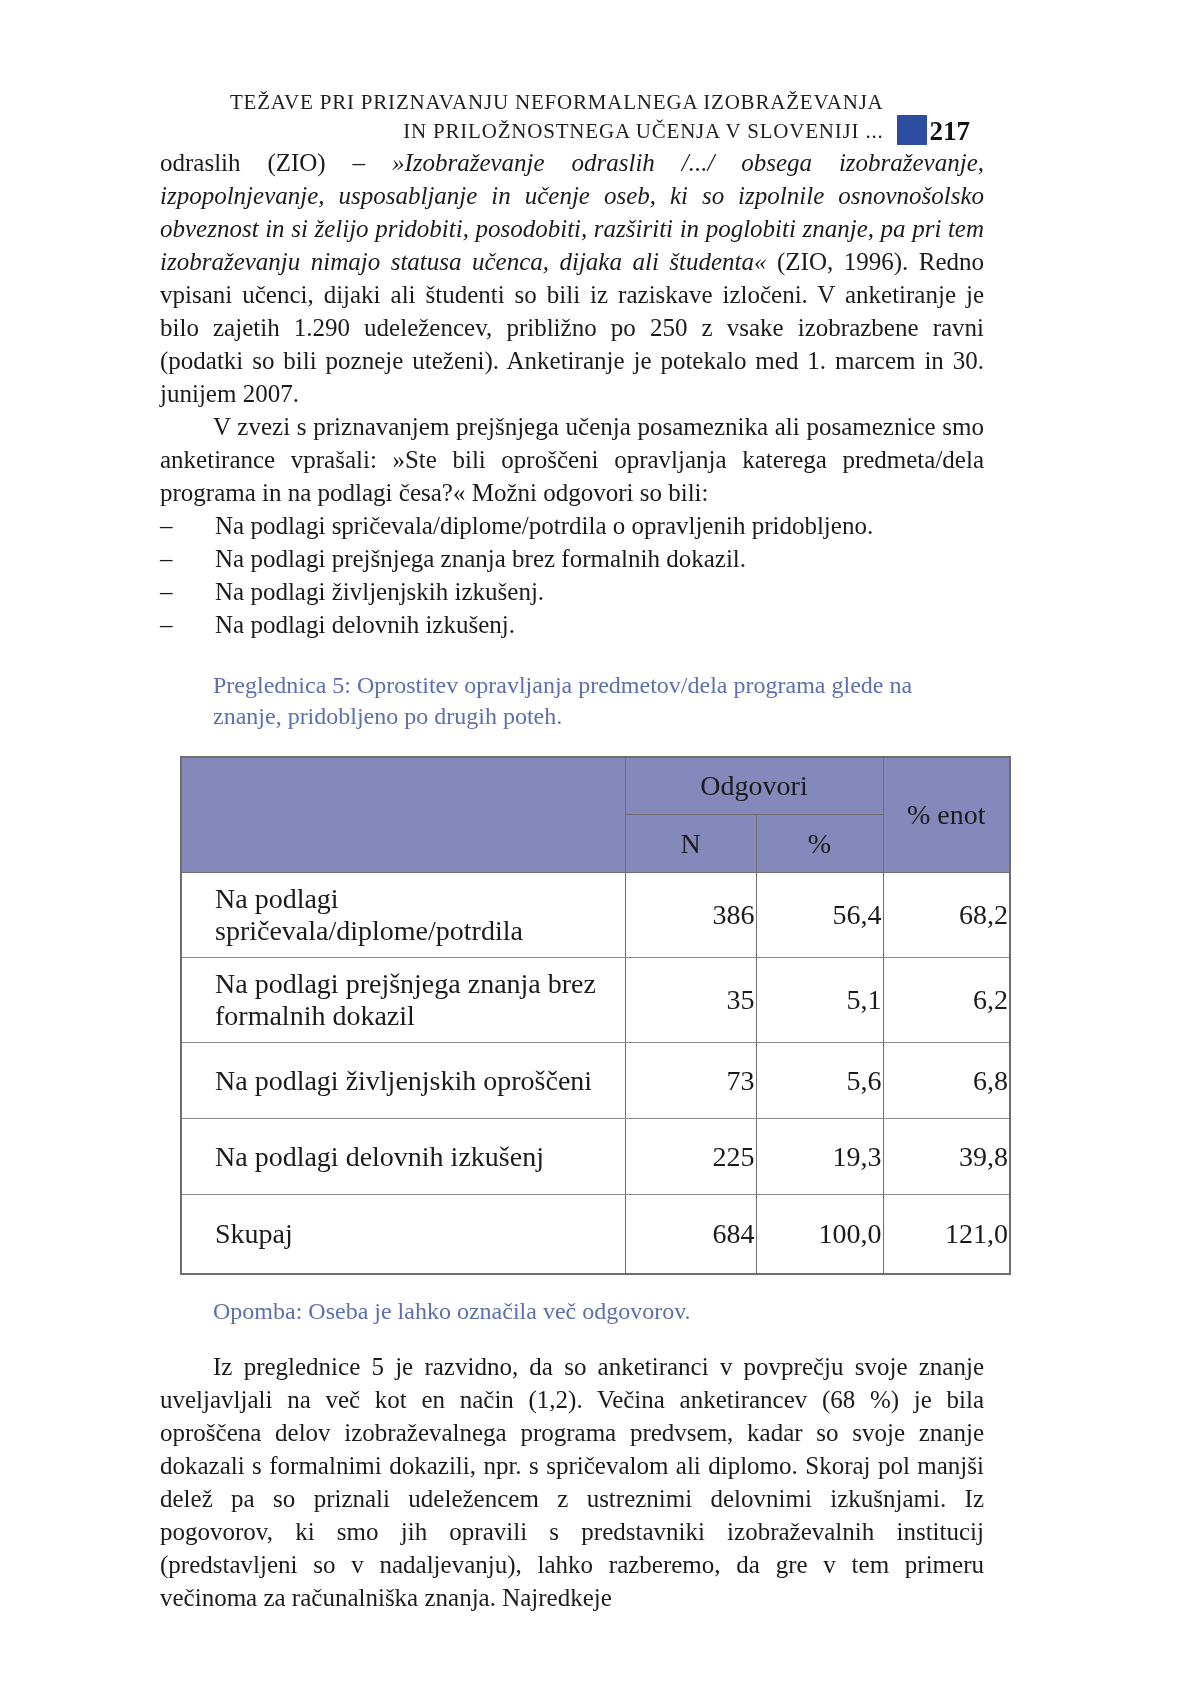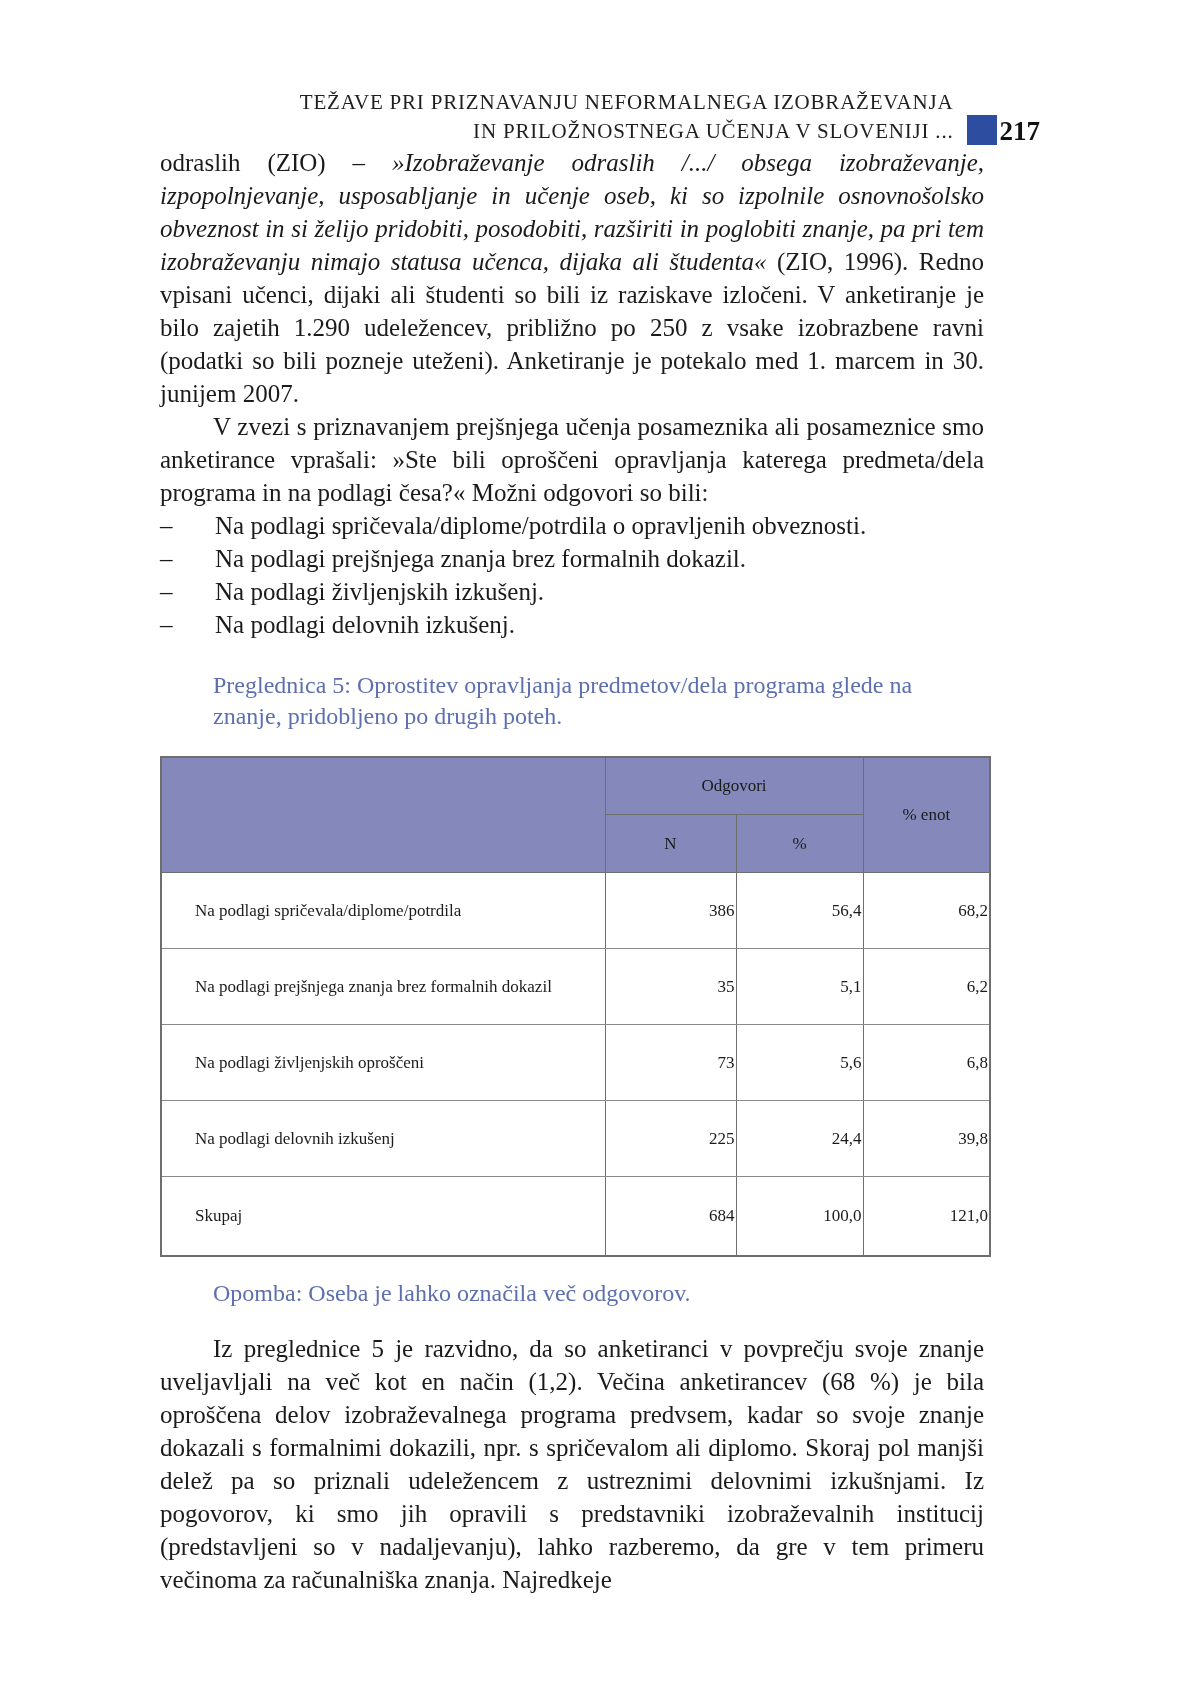--- a/index.html
+++ b/index.html
@@ -18,21 +18,21 @@
   }
   .content {
     position: absolute;
     left: 160px;
     top: 88px;
     width: 880px;
   }
   
   .runhead {
     display: flex;
-    justify-content: flex-end;
+    justify-content: center;
     align-items: flex-end;
     width: 880px;
   }
   .runhead-text {
     text-align: right;
     font-size: 21px;
     line-height: 29px;
     letter-spacing: 0.8px;
     color: #1f1f1f;
   }
@@ -86,22 +86,23 @@
     font-size: 24px;
     line-height: 30px;
     color: #5d6fae;
   }
   
   table.data-table {
     margin-top: 24px;
     width: 829px;
     border-collapse: collapse;
     table-layout: fixed;
-    font-size: 17px;
+    font-size: 28px;
     color: #1b1b1b;
+    margin-left: 20px;
   }
   table.data-table td, table.data-table th {
     border: 1.5px solid #6e6e6e;
     font-weight: normal;
     vertical-align: middle;
   }
   table.data-table tr.hdr td, table.data-table tr.hdr th {
     background: #8588ba;
   }
   td.lbl {
@@ -134,21 +135,21 @@
       <div class="folio-num">217</div>
     </div>
 
     <p class="text para first"><span>odraslih (ZIO) – </span><span class="quote-italic">»Izobraževanje odraslih /.../ obsega izobraževanje, izpopolnjevanje, usposabljanje in učenje oseb, ki so izpolnile osnovnošolsko obveznost in si želijo pridobiti, posodobiti, razširiti in poglobiti znanje, pa pri tem izobraževanju nimajo statusa učenca, dijaka ali študenta«</span><span> (ZIO, 1996). Redno vpisani učenci, dijaki ali študenti so bili iz raziskave izločeni. V anketiranje je bilo zajetih 1.290 udeležencev, približno po 250 z vsake izobrazbene ravni (podatki so bili pozneje uteženi). Anketiranje je potekalo med 1. marcem in 30. junijem 2007.</span></p>
 
     <p class="text para indent">V zvezi s priznavanjem prejšnjega učenja posameznika ali posameznice smo anketirance vprašali: »Ste bili oproščeni opravljanja katerega predmeta/dela programa in na podlagi česa?« Možni odgovori so bili:</p>
 
     <div class="dash-list">
       <div class="dash-item">
         <span class="dash-marker">–</span>
-        <span class="dash-text">Na podlagi spričevala/diplome/potrdila o opravljenih obveznosti.</span>
+        <span class="dash-text">Na podlagi spričevala/diplome/potrdila o opravljenih pridobljeno.</span>
       </div>
       <div class="dash-item">
         <span class="dash-marker">–</span>
         <span class="dash-text">Na podlagi prejšnjega znanja brez formalnih dokazil.</span>
       </div>
       <div class="dash-item">
         <span class="dash-marker">–</span>
         <span class="dash-text">Na podlagi življenjskih izkušenj.</span>
       </div>
       <div class="dash-item">
@@ -190,21 +191,21 @@
       </tr>
       <tr class="body-row">
         <td class="lbl">Na podlagi življenjskih oproščeni</td>
         <td class="num">73</td>
         <td class="num">5,6</td>
         <td class="num">6,8</td>
       </tr>
       <tr class="body-row">
         <td class="lbl">Na podlagi delovnih izkušenj</td>
         <td class="num">225</td>
-        <td class="num">24,4</td>
+        <td class="num">19,3</td>
         <td class="num">39,8</td>
       </tr>
       <tr class="body-row">
         <td class="lbl" style="height:58px">Skupaj</td>
         <td class="num">684</td>
         <td class="num">100,0</td>
         <td class="num">121,0</td>
       </tr>
     </tbody>
       </table>

